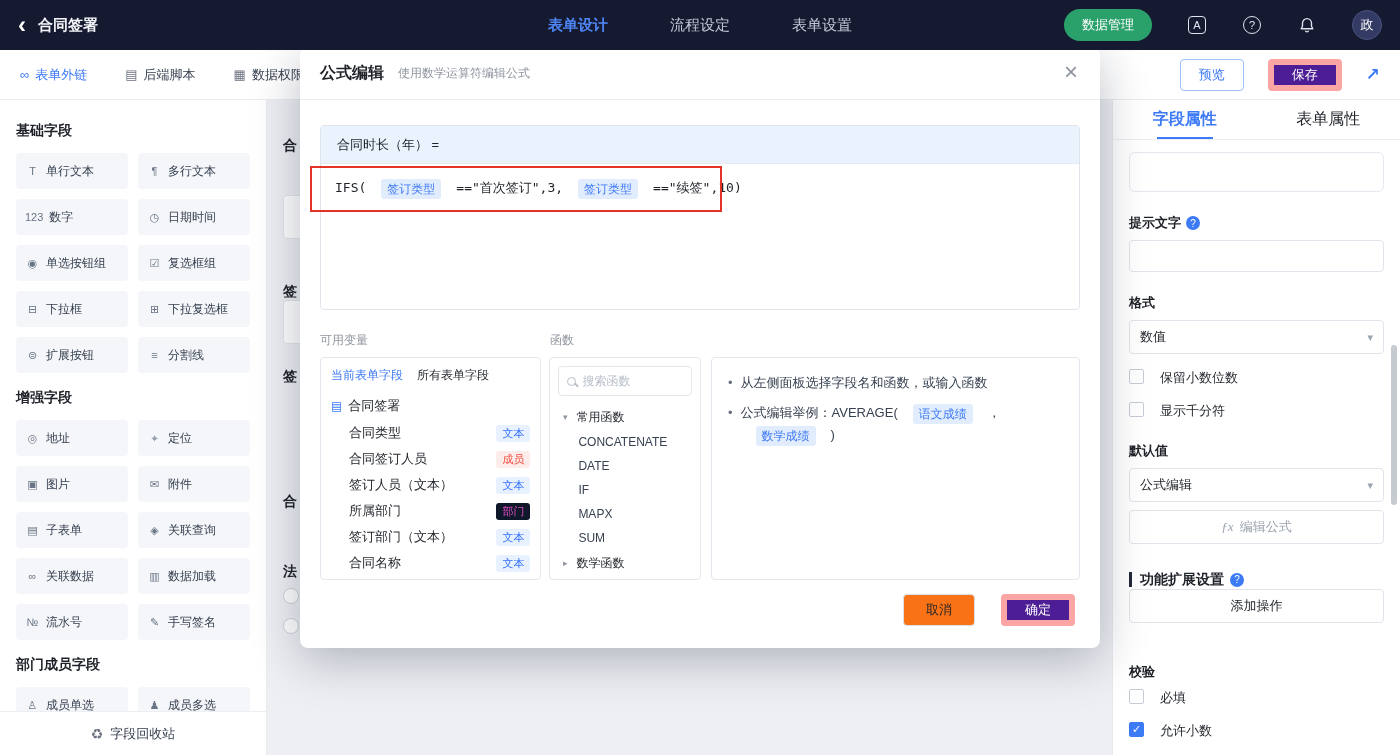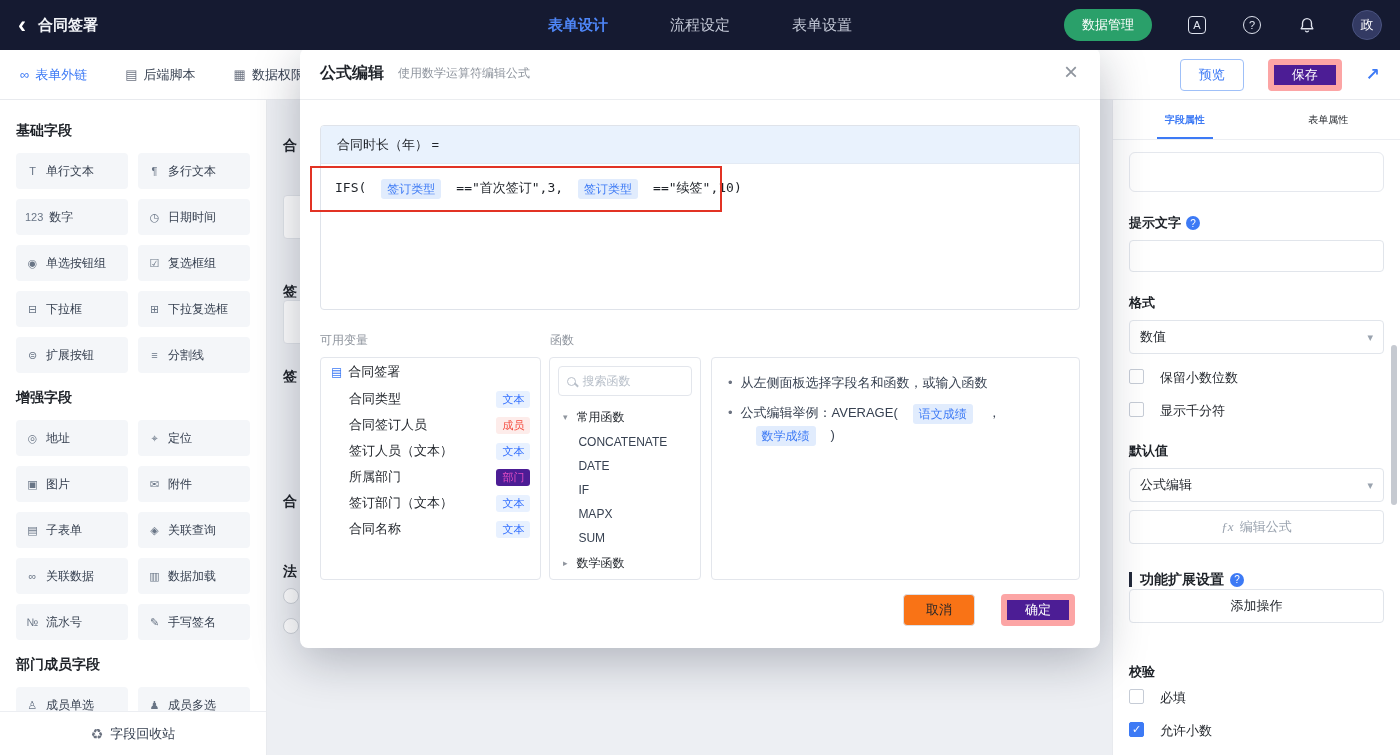--- a/index.html
+++ b/index.html
@@ -44,21 +44,21 @@
   .recycle-ico{color:#6b7280;font-size:14px}
 
   .canvas{flex:1;position:relative;background:#edeff3;overflow:hidden}
   .partial-label{position:absolute;left:16px;font-size:14px;color:#1f2329;font-weight:bold}
   .partial-box{position:absolute;left:16px;width:90px;height:44px;background:#fff;border:1px solid #e2e5ea;border-radius:4px}
   .radio-partial{position:absolute;left:16px;width:16px;height:16px;border:1px solid #cfd3d9;border-radius:50%;background:#fff}
 
   
   .props{width:288px;background:#fff;border-left:1px solid #e8eaee;padding:0 16px;position:relative}
   .props-tabs{height:40px;display:flex;margin:0 -16px;border-bottom:1px solid #eceef2}
-  .p-tab{flex:1;display:flex;align-items:center;justify-content:center;font-size:10px;color:#1f2329;cursor:pointer;position:relative}
+  .p-tab{flex:1;display:flex;align-items:center;justify-content:center;font-size:16px;color:#1f2329;cursor:pointer;position:relative}
   .p-tab.active{color:#3d7af5;font-weight:bold}
   .p-tab.active::after{content:"";position:absolute;bottom:0;left:50%;transform:translateX(-50%);width:56px;height:2px;background:#3d7af5}
   .box-empty{height:40px;border:1px solid #e5e8ee;border-radius:6px;margin-top:12px}
   .p-label{font-size:13px;font-weight:bold;color:#1f2329;margin:22px 0 8px;display:flex;align-items:center;gap:5px}
   .q-ico{width:14px;height:14px;border-radius:50%;background:#3d7af5;color:#fff;font-size:10px;font-weight:normal;display:inline-flex;align-items:center;justify-content:center;flex:0 0 auto}
   .p-input{height:32px;border:1px solid #e1e5eb;border-radius:4px;width:100%;outline:none;padding:0 10px;font-size:13px;font-family:inherit}
   .p-select{height:34px;border:1px solid #e1e5eb;border-radius:4px;display:flex;align-items:center;justify-content:space-between;padding:0 10px;font-size:13px;color:#1f2329;cursor:pointer;background:#fff}
   .chev{color:#9aa3af;font-size:11px}
   .p-check{display:flex;gap:16px;font-size:13px;color:#1f2329;margin-top:15px;cursor:pointer}
   .cb{width:15px;height:15px;border:1px solid #c6ccd6;border-radius:2px;background:#fff;flex:0 0 auto}
@@ -88,21 +88,21 @@
   .v-tabs{height:34px;display:flex;align-items:center;gap:14px;padding:0 10px;font-size:12px}
   .v-tab{cursor:pointer;color:#1f2329}
   .v-tab.active{color:#3d7af5}
   .v-root{height:28px;display:flex;align-items:center;gap:6px;padding:0 10px;font-size:13px}
   .doc-ico{color:#3d7af5;font-size:12px}
   .v-row{height:26px;display:flex;align-items:center;justify-content:space-between;padding:0 10px 0 28px;font-size:13px;cursor:pointer}
   .v-name{overflow:hidden;white-space:nowrap}
   .v-tag{font-size:11px;padding:1px 6px;border-radius:3px;flex:0 0 auto}
   .tag-text{color:#3370ff;background:#e8f1ff}
   .tag-member{color:#f5483b;background:#fdecea}
-  .tag-dept{color:#e14cc3;background:#4c1d95}
+  .tag-dept{color:#e14cc3;background:#0f172a}
   .fns-panel{width:152px;height:223px;border:1px solid #e3e6ec;border-radius:4px;margin-left:8px;overflow:hidden;background:#fff}
   .fn-search{margin:8px;height:30px;border:1px solid #e3e6ec;border-radius:4px;display:flex;align-items:center;padding:0 8px;gap:6px}
   .fn-search input{border:none;outline:none;width:100%;font-size:12px;font-family:inherit;color:#374151;background:transparent}
   .fn-search input::placeholder{color:#b9c0ca}
   .mag{width:9px;height:9px;border:1.5px solid #b9c0ca;border-radius:50%;position:relative;flex:0 0 auto}
   .mag::after{content:"";position:absolute;width:5px;height:1.5px;background:#b9c0ca;transform:rotate(45deg);right:-4px;bottom:-1px}
   .fn-group{height:26px;display:flex;align-items:center;gap:6px;padding:0 10px;font-size:12px;color:#1f2329;cursor:pointer}
   .fn-chev{color:#8f959e;font-size:9px;width:10px;text-align:center}
   .fn-item{height:24px;display:flex;align-items:center;padding-left:28px;font-size:12px;color:#374151;cursor:pointer}
   .tips-panel{width:370px;height:223px;border:1px solid #e3e6ec;border-radius:4px;margin-left:10px;padding:14px 16px;background:#fff}
@@ -367,20 +367,24 @@
     </div>
     <div class="red-annotation"></div>
 
     <div class="panel-labels">
       <span class="pl1">可用变量</span>
       <span>函数</span>
     </div>
 
     <div class="panels">
       <div class="vars-panel">
+        <div class="v-tabs">
+          <span class="v-tab active">当前表单字段</span>
+          <span class="v-tab">所有表单字段</span>
+        </div>
         <div class="v-root">
           <span class="doc-ico">▤</span>
           <span>合同签署</span>
         </div>
         <div id="v-rows">
             <div class="v-row">
               <span class="v-name">合同类型</span>
               <span class="v-tag tag-text">文本</span>
             </div>
             <div class="v-row">

